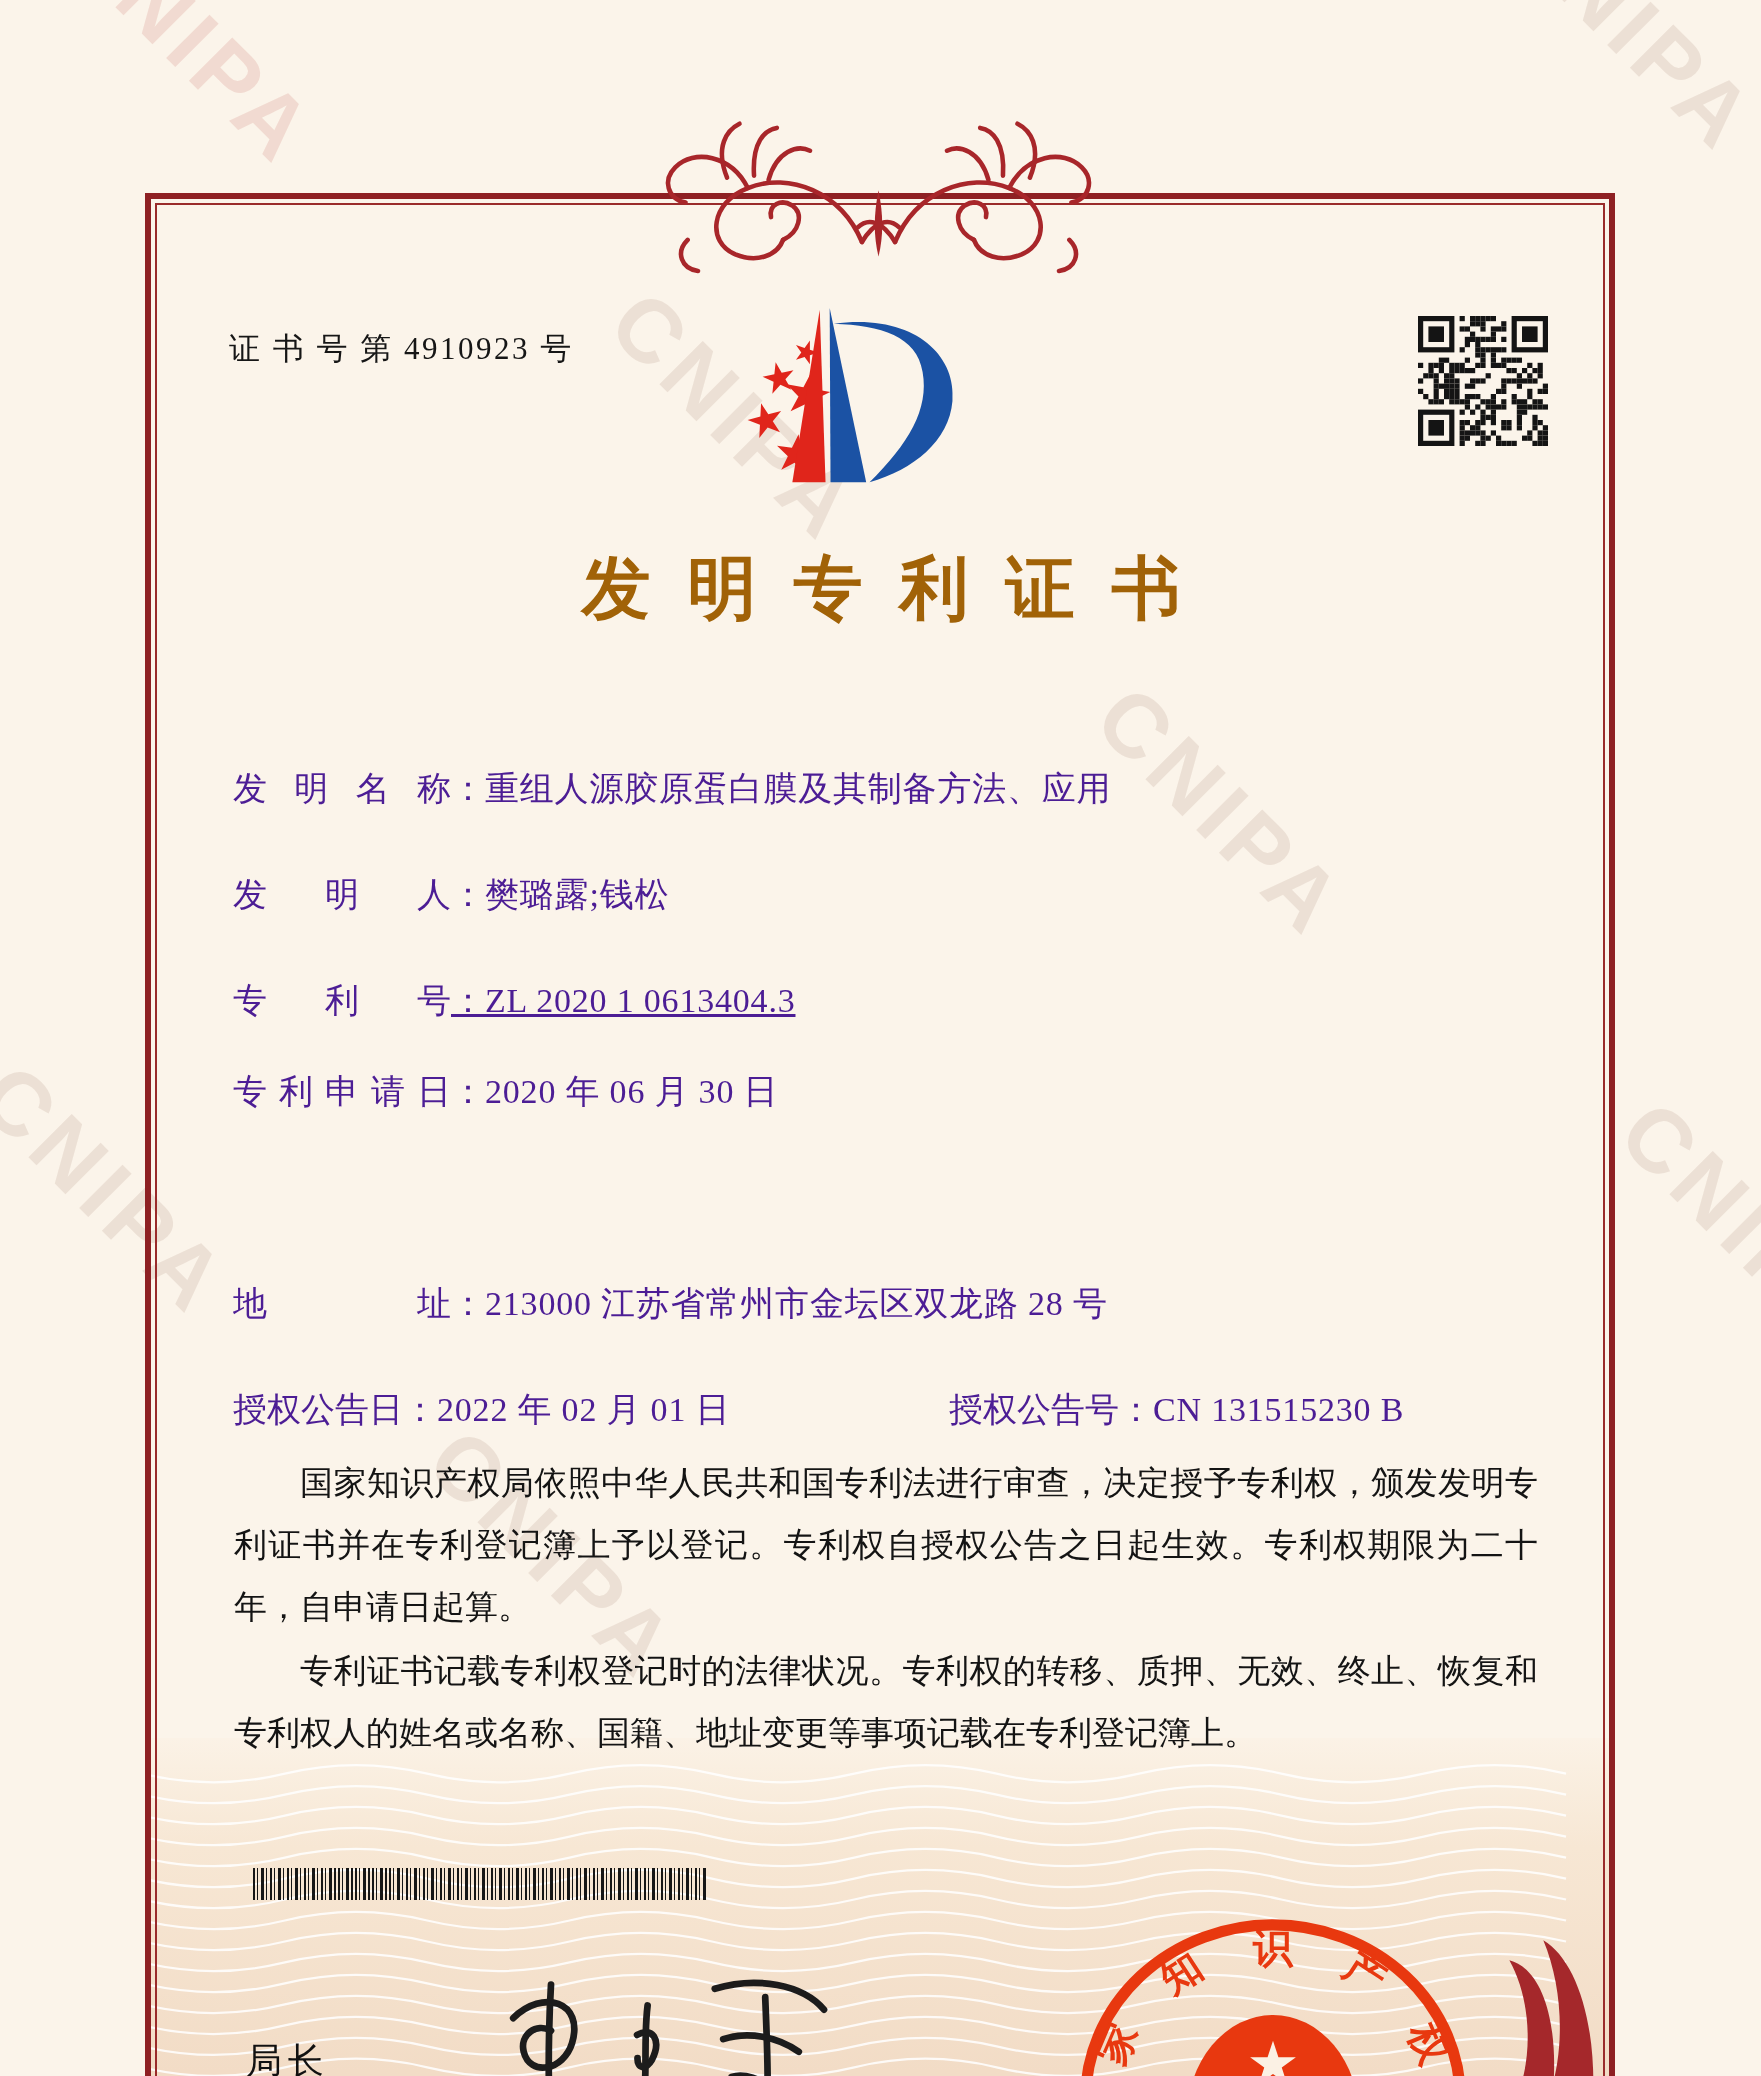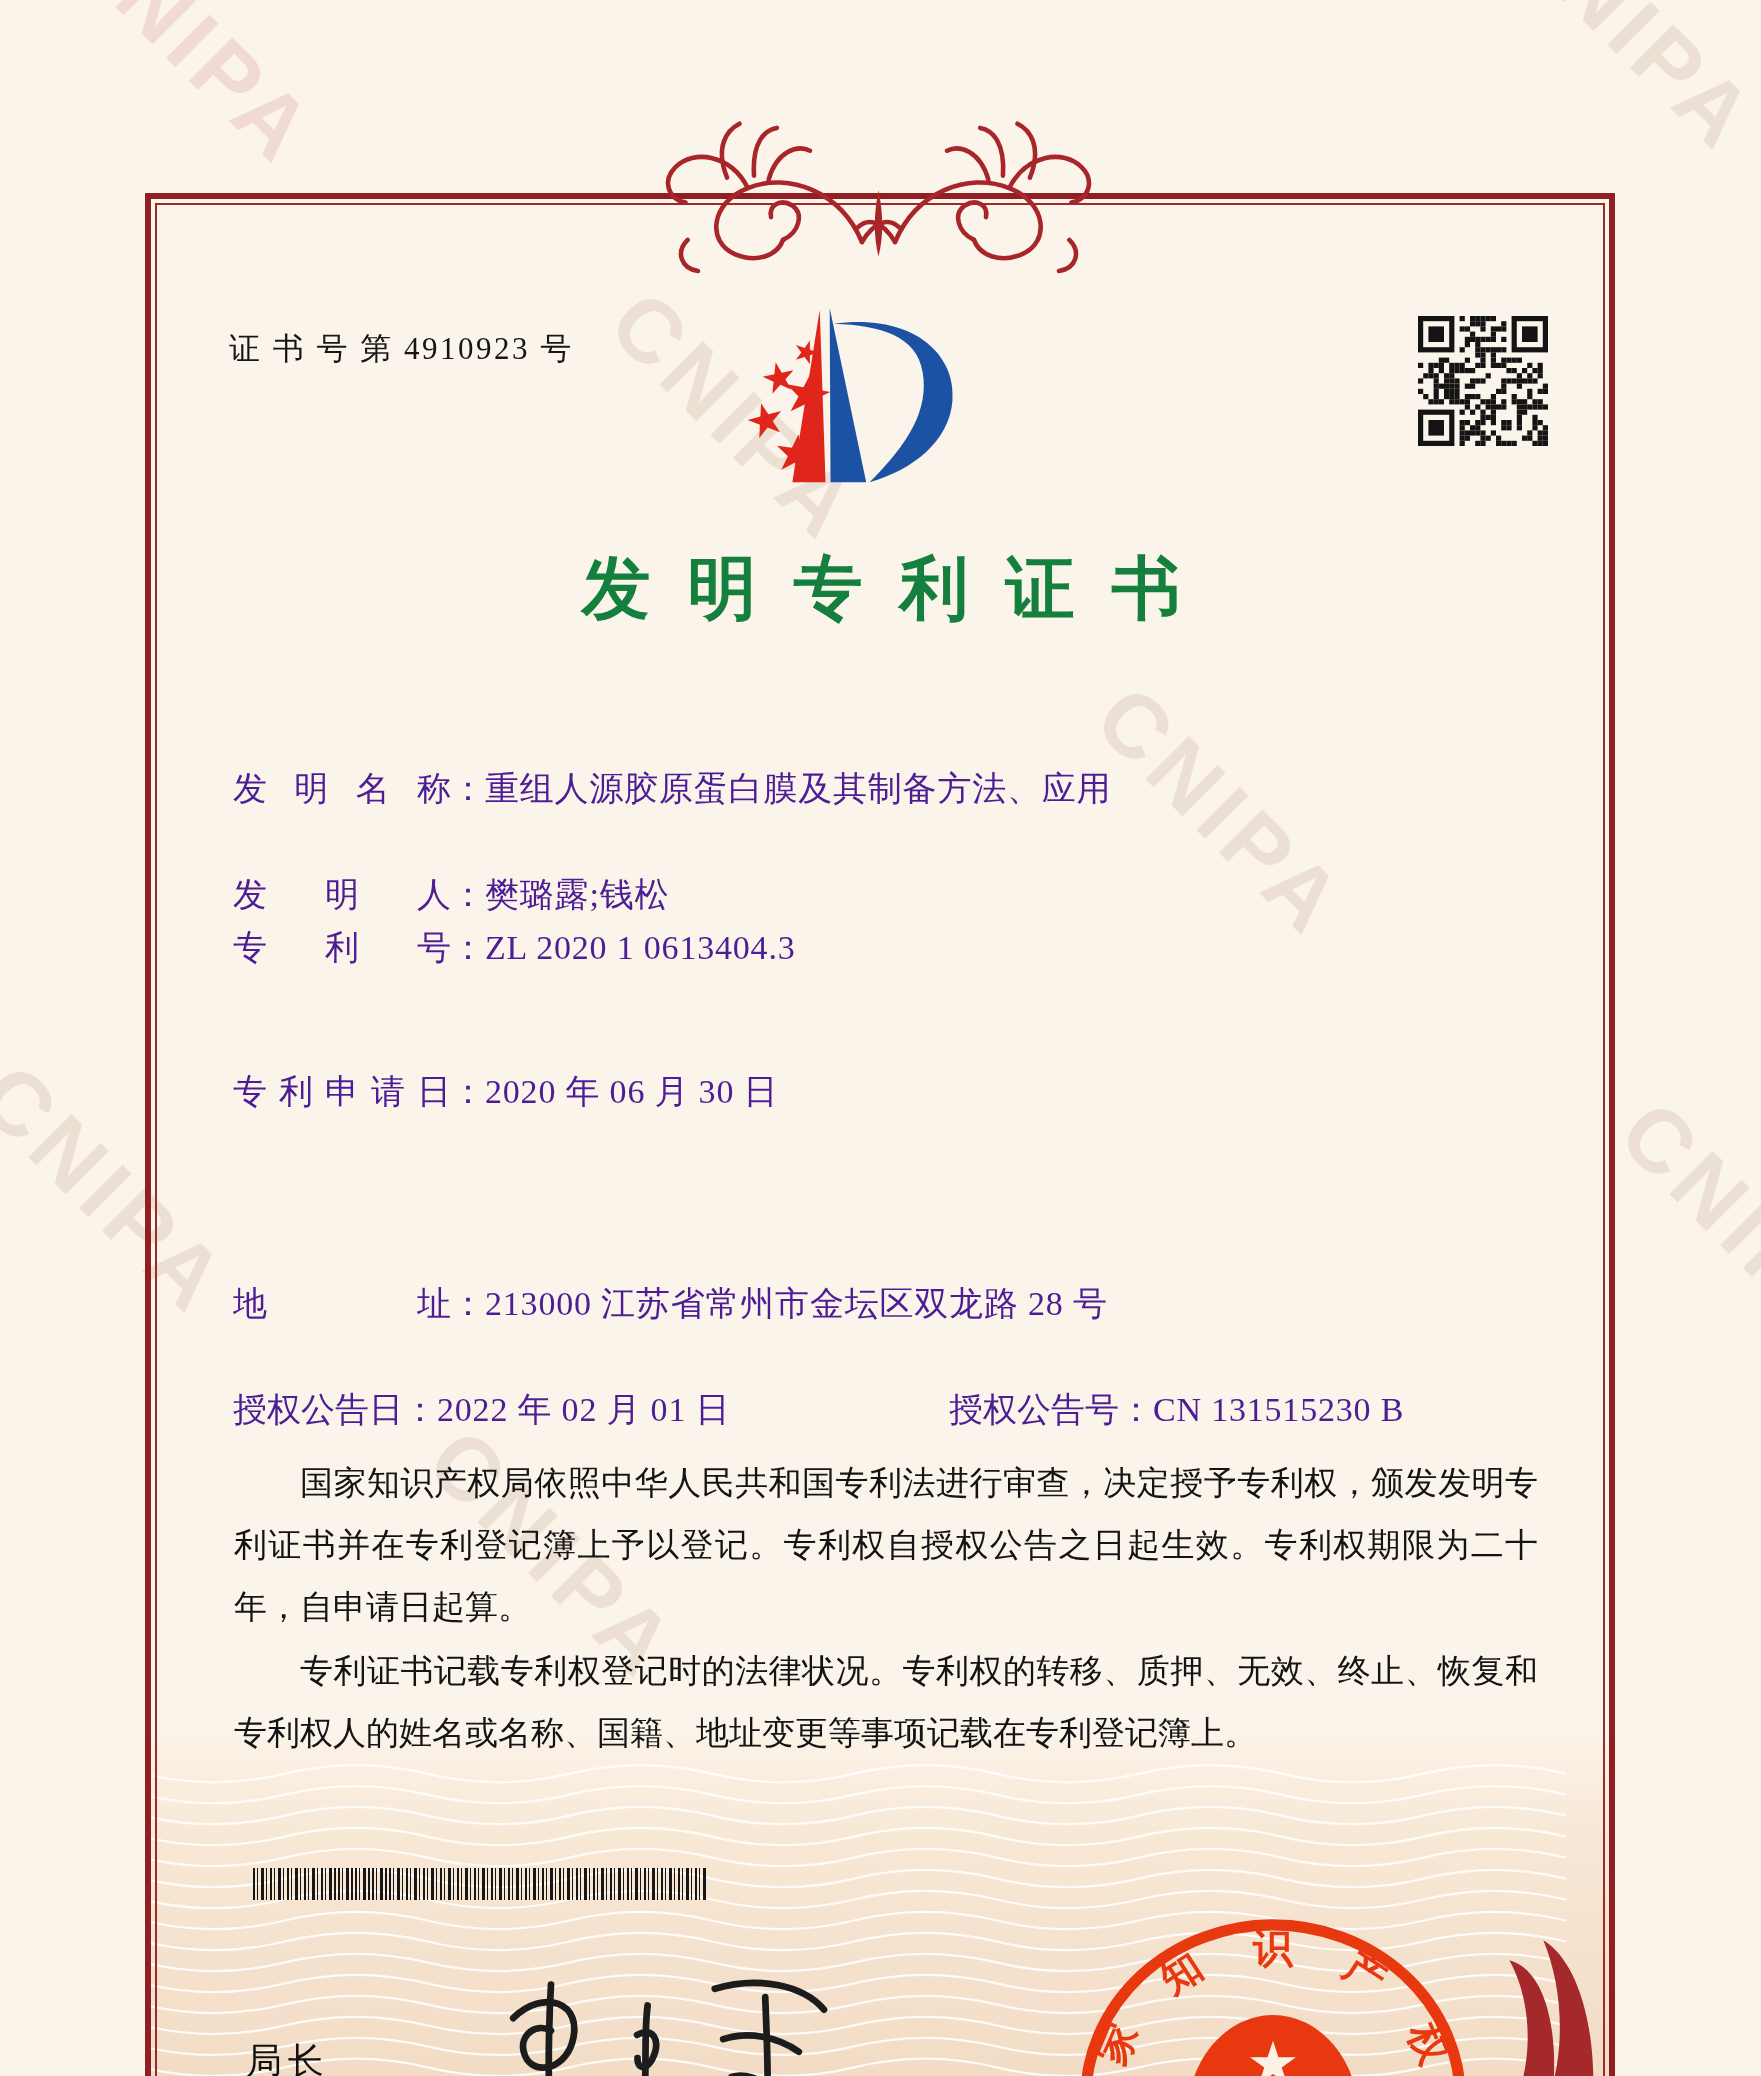--- a/index.html
+++ b/index.html
@@ -14,21 +14,21 @@
   
   .band{left:150px;top:1738px;width:1461px;height:607px;z-index:2;
         background:linear-gradient(180deg,#fbf2e6 0%,#f7e7d4 18%,#f2dcc6 55%,#f0d9c2 100%);overflow:hidden;}
   
   .frame{left:145px;top:193px;width:1470px;height:2159px;border:6.2px solid #8e2023;z-index:3;box-sizing:border-box;}
   .frame-inner{position:absolute;left:4.2px;top:4.2px;right:4.2px;bottom:4.2px;border:2.5px solid #9a2b2b;}
   
   .certno{left:229px;top:316px;font-size:31px;color:#161616;letter-spacing:2.5px;z-index:6;margin-top:12px;}
   .qr{left:1418px;top:316px;width:130px;height:130px;z-index:6;}
   .logo{left:729px;top:284px;width:320px;height:253px;z-index:6;}
-  .title{left:0;top:543px;width:1762px;text-align:center;font-size:69px;font-weight:bold;color:#15803d;
+  .title{left:0;top:543px;width:1762px;text-align:center;font-size:69px;font-weight:bold;color:#a16207;
          letter-spacing:37px;text-indent:37px;z-index:6;}
   
   .frow{left:233px;width:1329px;font-size:34px;color:#4c1d95;z-index:6;white-space:nowrap;}
   .flabel{display:inline-block;width:218px;text-align:justify;text-align-last:justify;vertical-align:top;}
   .fvalue{letter-spacing:0.8px;}
   .grant2{position:absolute;left:716px;top:0;white-space:nowrap;}
   
   .paras{left:232px;top:1450px;width:1308px;font-size:33px;line-height:62px;color:#141414;
          text-align:justify;z-index:6;}
   .paras p{margin:2px;text-indent:2em;}
@@ -366,21 +366,21 @@
   </svg>
 
   <div class="abs title">发明专利证书</div>
 
   <div class="abs frow" style="top:766px;">
     <span class="flabel">发明名称</span><span>：</span><span class="fvalue">重组人源胶原蛋白膜及其制备方法、应用</span>
   </div>
   <div class="abs frow" style="top:872px;">
     <span class="flabel">发明人</span><span>：</span><span class="fvalue">樊璐露;钱松</span>
   </div>
-  <div class="abs frow" style="top:925px;">
+  <div class="abs frow" style="top:978px;text-decoration:underline;">
     <span class="flabel">专利号</span><span>：</span><span class="fvalue">ZL 2020 1 0613404.3</span>
   </div>
   <div class="abs frow" style="top:1069px;">
     <span class="flabel">专利申请日</span><span>：</span><span class="fvalue">2020 年 06 月 30 日</span>
   </div>
   <div class="abs frow" style="top:1281px;">
     <span class="flabel">地址</span><span>：</span><span class="fvalue">213000 江苏省常州市金坛区双龙路 28 号</span>
   </div>
   <div class="abs frow" style="top:1387px;">
     <span>授权公告日</span><span>：</span><span class="fvalue">2022 年 02 月 01 日</span>

